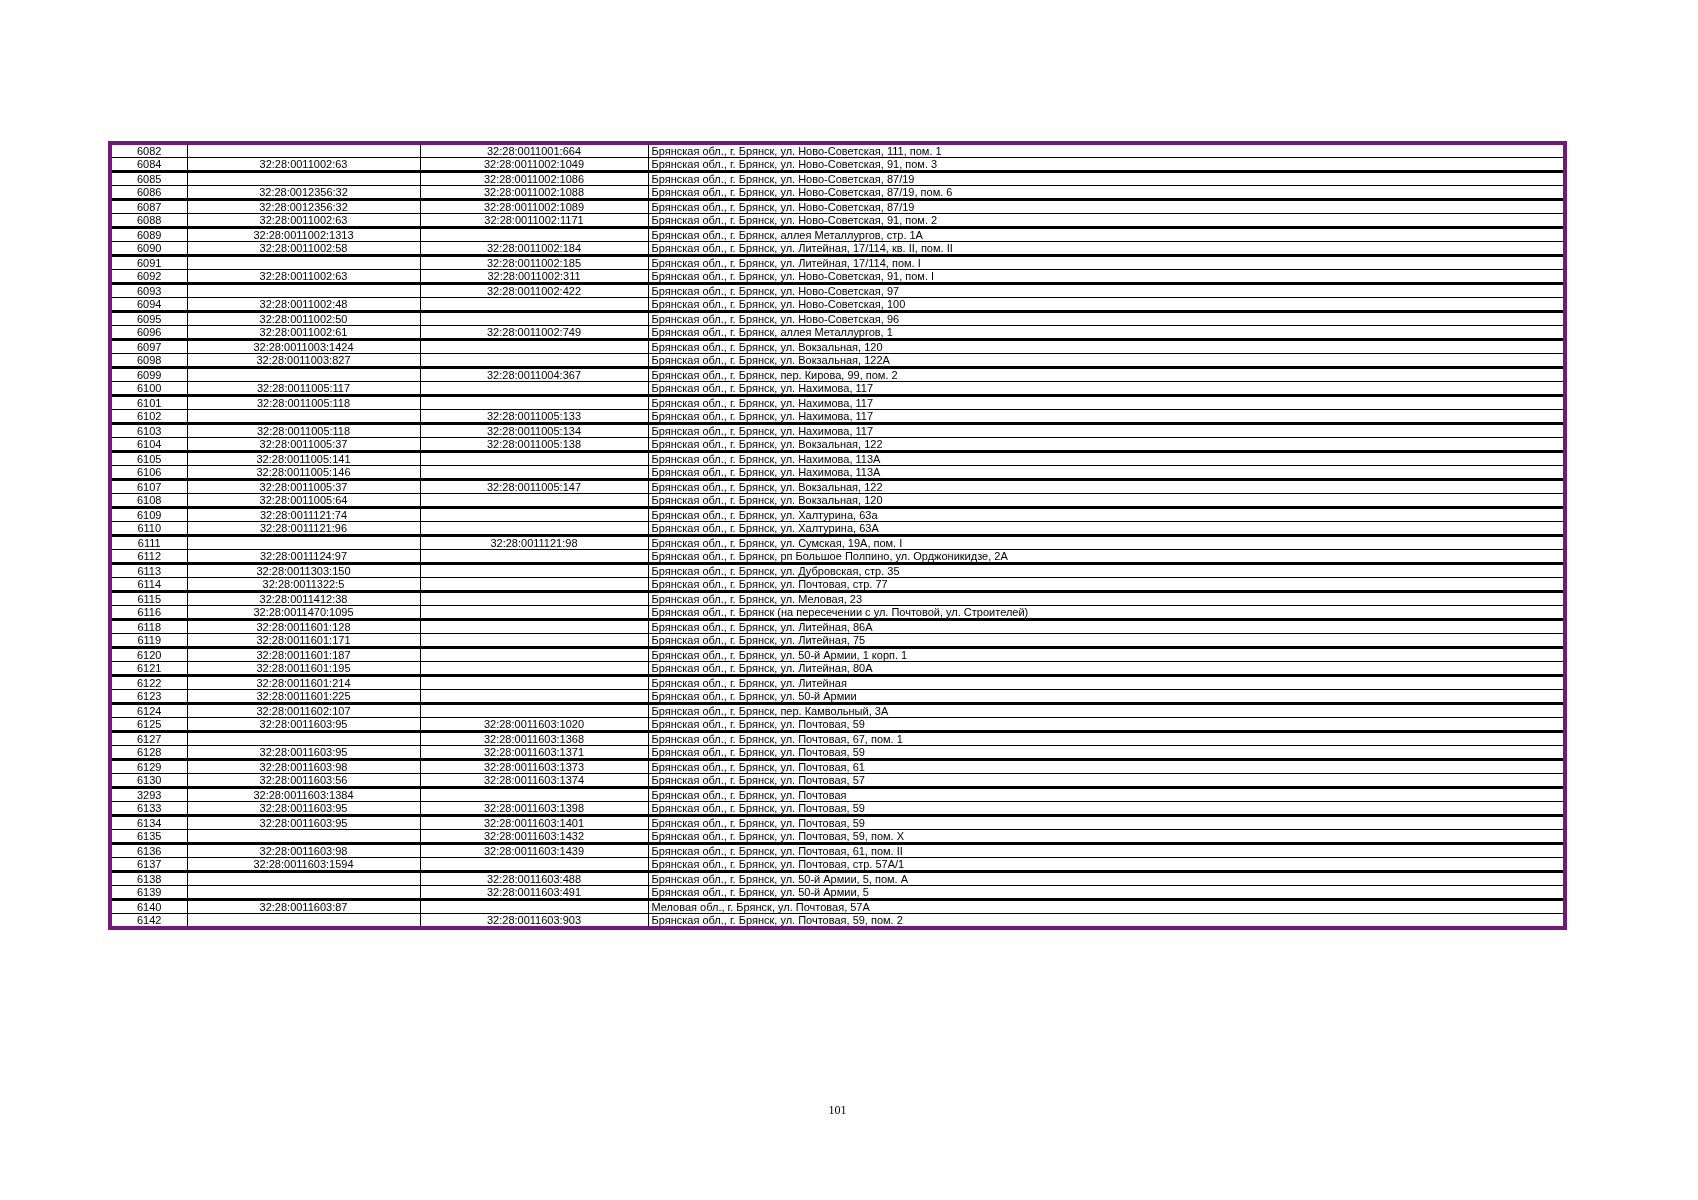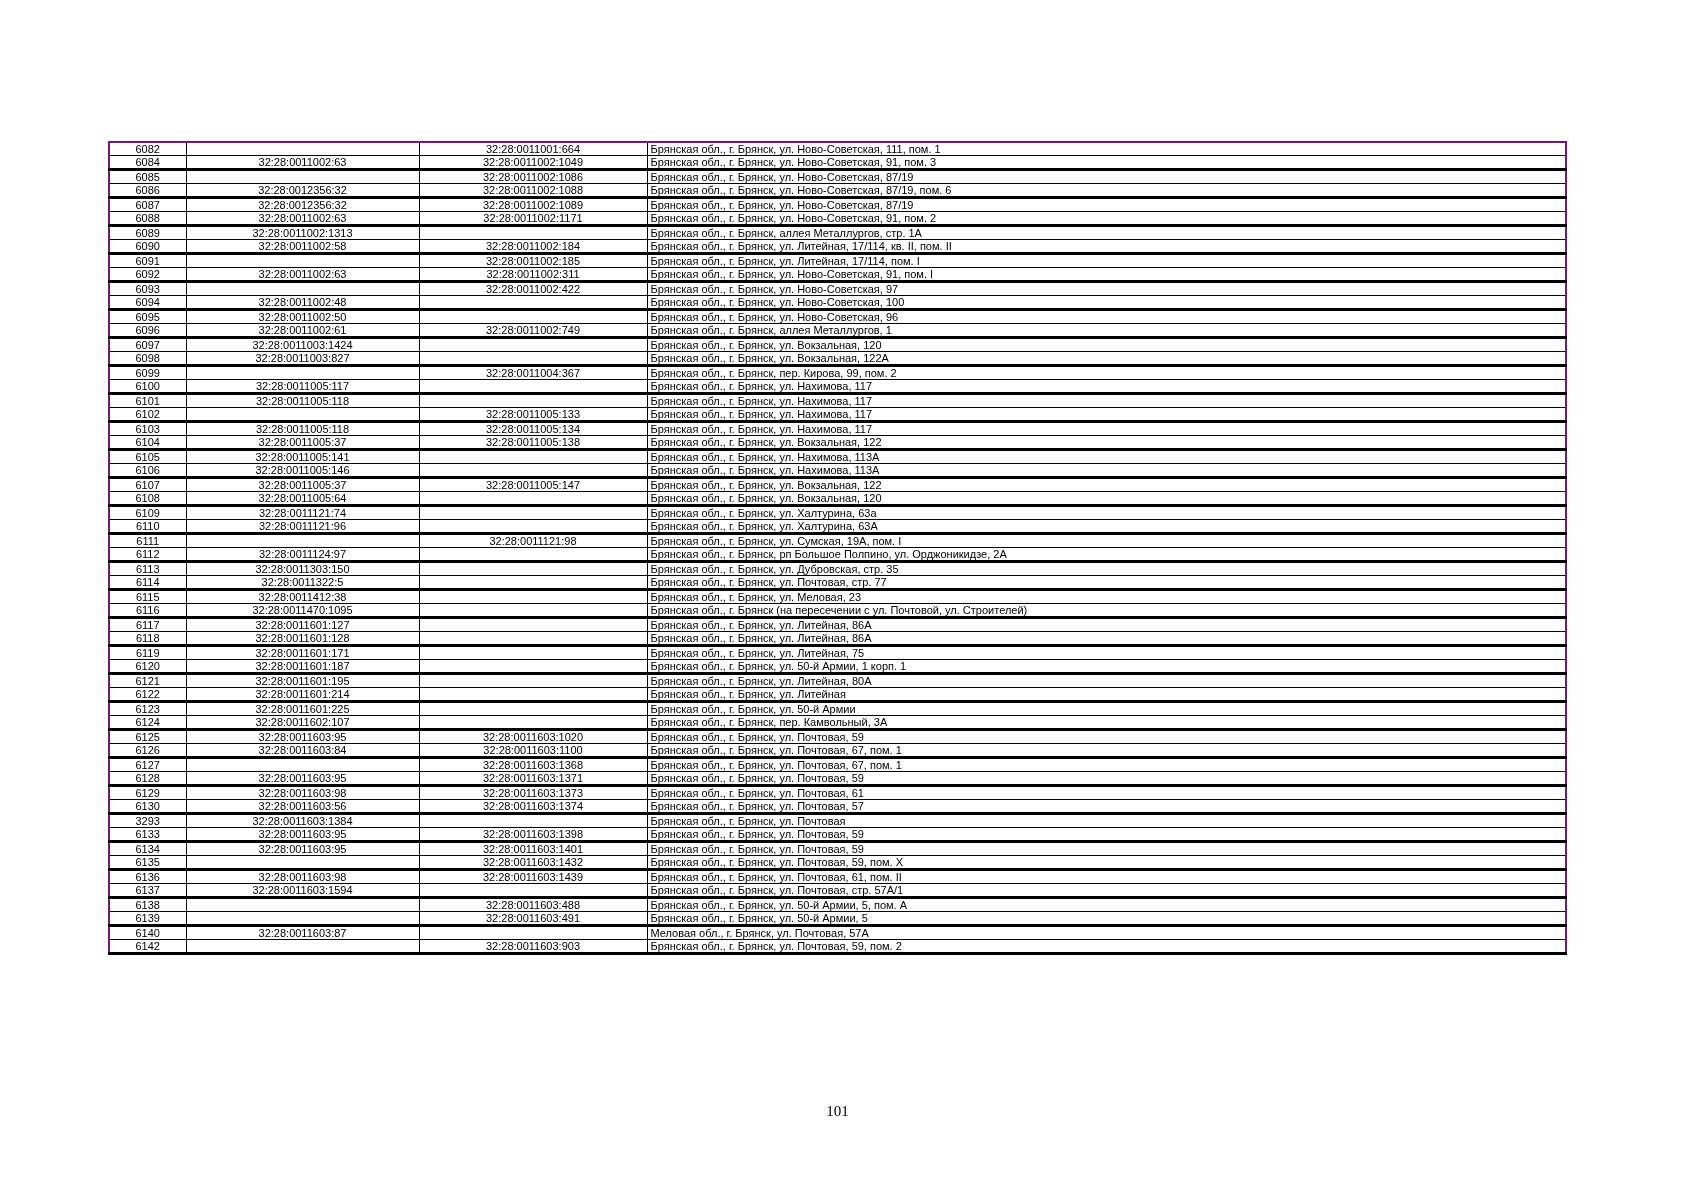--- a/index.html
+++ b/index.html
@@ -16,21 +16,21 @@
   .table-wrap {
     position: absolute;
     left: 108px;
     top: 141px;
     width: 1459px;
   }
   table.cadastre {
     border-collapse: collapse;
     width: 100%;
     table-layout: fixed;
-    border: 2px solid #701a75;
+    border: 4px solid #701a75;
   }
   table.cadastre td {
     border: 1px solid #000;
     height: 12.8px;
     padding: 0 3px;
     font-size: 11px;
     line-height: 12px;
     white-space: nowrap;
     overflow: hidden;
     vertical-align: middle;
@@ -41,21 +41,21 @@
   td.c-cad1 { text-align: center; }
   td.c-cad2 { text-align: center; }
   td.c-addr { text-align: left; }
   .page-number {
     position: absolute;
     top: 1103px;
     left: 108px;
     width: 1459px;
     text-align: center;
     font-family: "Liberation Serif", serif;
-    font-size: 15px;
+    font-size: 12px;
     color: #000;
   }
 </style>
 </head>
 <body>
 
 <div class="table-wrap">
   <table class="cadastre">
     <colgroup>
       <col style="width:77px">
@@ -296,26 +296,20 @@
     <td class="c-addr">Брянская обл., г. Брянск, ул. Меловая, 23</td>
   </tr>
 
   <tr>
     <td class="c-num">6116</td>
     <td class="c-cad1">32:28:0011470:1095</td>
     <td class="c-cad2"></td>
     <td class="c-addr">Брянская обл., г. Брянск (на пересечении с ул. Почтовой, ул. Строителей)</td>
   </tr>
 
-  <tr>
-    <td class="c-num">6117</td>
-    <td class="c-cad1">32:28:0011601:127</td>
-    <td class="c-cad2"></td>
-    <td class="c-addr">Брянская обл., г. Брянск, ул. Литейная, 86А</td>
-  </tr>
 
   <tr>
     <td class="c-num">6118</td>
     <td class="c-cad1">32:28:0011601:128</td>
     <td class="c-cad2"></td>
     <td class="c-addr">Брянская обл., г. Брянск, ул. Литейная, 86А</td>
   </tr>
 
   <tr>
     <td class="c-num">6119</td>
@@ -359,26 +353,20 @@
     <td class="c-addr">Брянская обл., г. Брянск, пер. Камвольный, 3А</td>
   </tr>
 
   <tr>
     <td class="c-num">6125</td>
     <td class="c-cad1">32:28:0011603:95</td>
     <td class="c-cad2">32:28:0011603:1020</td>
     <td class="c-addr">Брянская обл., г. Брянск, ул. Почтовая, 59</td>
   </tr>
 
-  <tr>
-    <td class="c-num">6126</td>
-    <td class="c-cad1">32:28:0011603:84</td>
-    <td class="c-cad2">32:28:0011603:1100</td>
-    <td class="c-addr">Брянская обл., г. Брянск, ул. Почтовая, 67, пом. 1</td>
-  </tr>
 
   <tr>
     <td class="c-num">6127</td>
     <td class="c-cad1"></td>
     <td class="c-cad2">32:28:0011603:1368</td>
     <td class="c-addr">Брянская обл., г. Брянск, ул. Почтовая, 67, пом. 1</td>
   </tr>
 
   <tr>
     <td class="c-num">6128</td>

